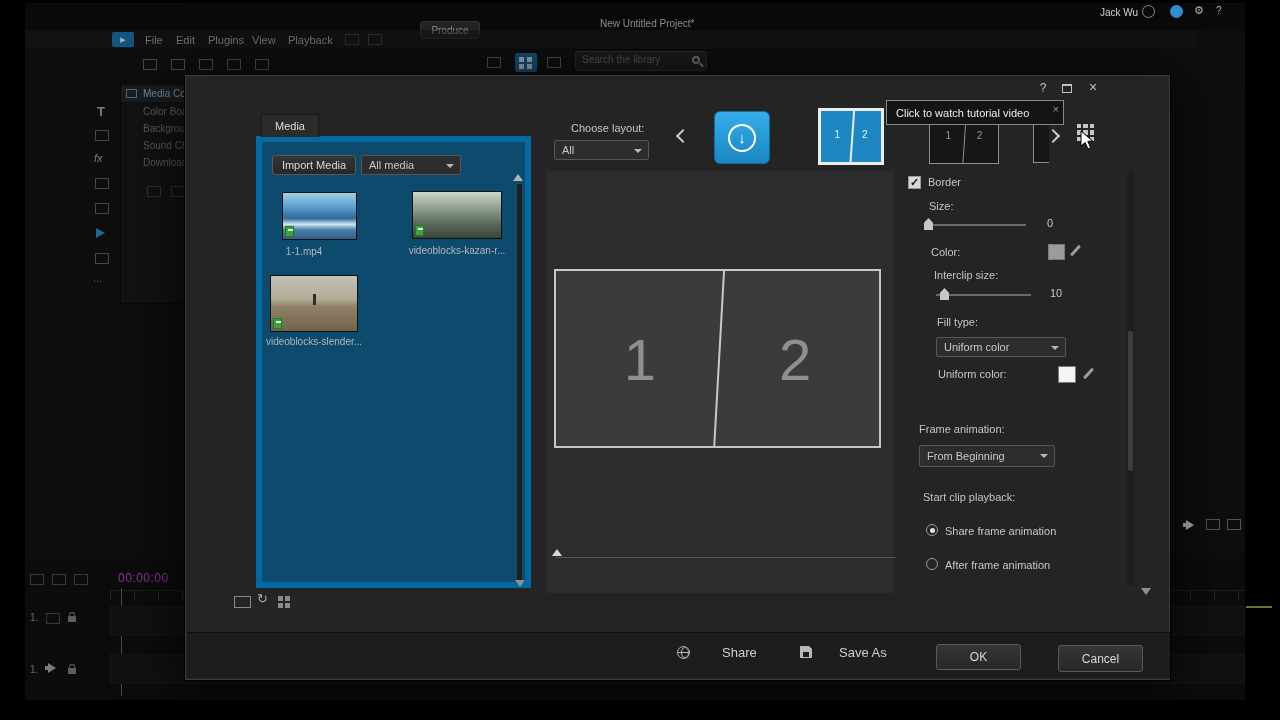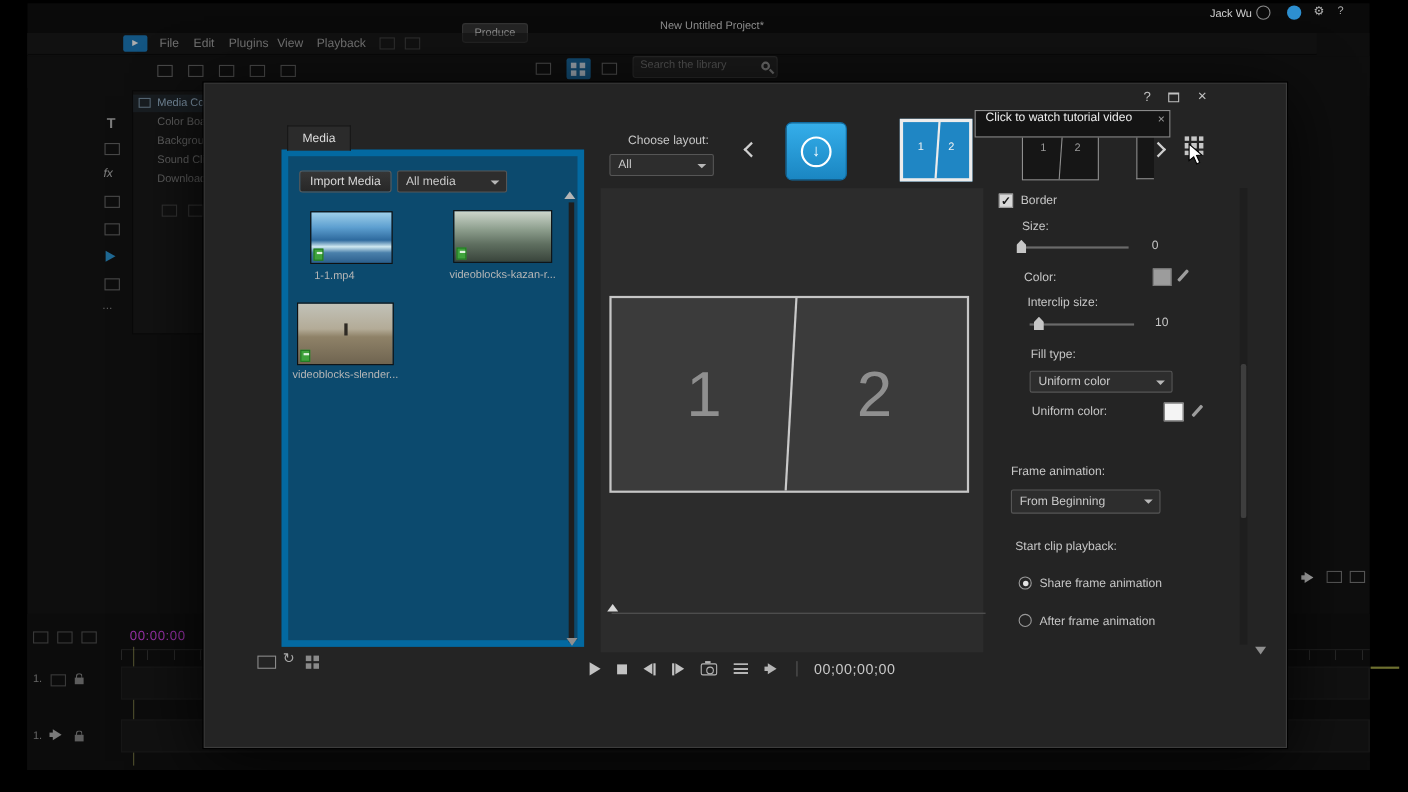--- a/index.html
+++ b/index.html
@@ -90,21 +90,21 @@
       border:1px solid #171717;border-bottom:none;color:#dedede;font-size:11px;
       display:flex;align-items:center;justify-content:center;z-index:2}
   .previewarea{position:absolute;left:360px;top:95px;width:348px;height:422px;background:#2c2c2c}
   .collage{position:absolute;left:368px;top:193px;width:327px;height:179px;background:#3b3b3b;
       border:2px solid #c6c6c6;overflow:hidden}
   .tpl{position:absolute;overflow:hidden}
   .footer{position:absolute;left:1px;bottom:1px;width:983px;height:46px;background:#1d1d1d;border-top:1px solid #0f0f0f}
   .playrow{position:absolute;left:350px;top:522px;height:20px;display:flex;align-items:center;gap:15px}
 
   .tooltip{position:absolute;left:886px;top:100px;width:178px;height:25px;background:#141414;
-      border:1px solid #8a8a8a;z-index:20;display:flex;padding:0 18px 0 9px;
+      border:1px solid #8a8a8a;z-index:20;display:flex;align-items:center;padding:0 18px 0 9px;
       font-size:11px;color:#ececec;white-space:nowrap}
   .tooltip .tclose{position:absolute;right:4px;top:2px;font-size:11px;color:#9a9a9a}
   .cursor{position:absolute;left:1080px;top:130px;z-index:30}
   .scrolltrack{position:absolute;background:#1e1e1e}
   .scrollthumb{position:absolute;background:#3e3e3e;border-radius:2px}
 </style>
 </head>
 <body>
 
 <div class="screen">
@@ -287,37 +287,20 @@
     <div class="previewarea"></div>
     <div class="collage">
       <i class="divider" style="left:50%;top:-10px;width:2px;height:200px;transform:rotate(3.2deg)"></i>
       <span class="pv-num" style="left:26%;top:50%;font-size:58px">1</span>
       <span class="pv-num" style="left:74%;top:50%;font-size:58px">2</span>
     </div>
 
     <div class="abs" style="left:370px;top:481px;width:340px;height:1px;background:#565656"></div>
     <span class="tri-up" style="left:366px;top:473px;border-bottom-color:#d8d8d8"></span>
 
-    <div class="playrow">
-      <span class="tri-play"></span>
-      <span class="sq"></span>
-      <span style="display:flex;align-items:center;gap:1px">
-          <i class="tri-l"></i>
-          <i class="vbar"></i>
-        </span>
-      <span style="display:flex;align-items:center;gap:1px">
-          <i class="vbar"></i>
-          <i class="tri-r"></i>
-        </span>
-      <span class="cam"></span>
-      <span class="listic"></span>
-      <span class="spk"></span>
-      <i style="width:1px;height:14px;background:#565656"></i>
-      <span style="font-size:13px;color:#c8c8c8;letter-spacing:.5px">00;00;00;00</span>
-    </div>
 
     <span class="cb" style="left:722px;top:100px"></span>
     <span class="lbl" style="left:742px;top:100px">Border</span>
 
     <span class="lbl" style="left:743px;top:124px">Size:</span>
     <div class="slider" style="left:740px;top:142px;width:100px">
       <div class="track"></div>
         <div class="handle" style="left:-2px"></div>
     </div>
     <span class="lbl" style="left:861px;top:141px">0</span>
@@ -351,20 +334,28 @@
     <span class="radio sel" style="left:740px;top:448px"></span>
     <span class="lbl" style="left:759px;top:449px">Share frame animation</span>
     <span class="radio" style="left:740px;top:482px"></span>
     <span class="lbl" style="left:759px;top:483px">After frame animation</span>
 
     <div class="scrolltrack" style="left:941px;top:95px;width:7px;height:415px">
       <div class="scrollthumb" style="left:1px;top:160px;width:5px;height:140px"></div>
     </div>
     <span class="tri-down" style="left:955px;top:512px"></span>
 
+    <div class="footer">
+      <span class="globe" style="position:absolute;left:490px;top:13px"></span>
+      <span class="abs" style="left:535px;top:12px;font-size:13px;color:#cfcfcf">Share</span>
+      <span class="disk" style="position:absolute;left:613px;top:13px"></span>
+      <span class="abs" style="left:652px;top:12px;font-size:13px;color:#cfcfcf">Save As</span>
+      <div class="btn" style="left:749px;top:11px;width:85px;height:26px">OK</div>
+      <div class="btn" style="left:871px;top:12px;width:85px;height:27px">Cancel</div>
+    </div>
   </div>
 
   <div class="tooltip">
     <span>Click to watch tutorial video</span>
     <span class="tclose">×</span>
   </div>
 
   <div class="cursor">
     <svg width="16" height="21" viewBox="0 0 16 21">
       <path d="M1,1 L1,16 L5.2,12.6 L8,19 L10.6,17.6 L7.8,11.4 L12.6,11 Z" fill="#ffffff" stroke="#000000" stroke-width="1"></path>

